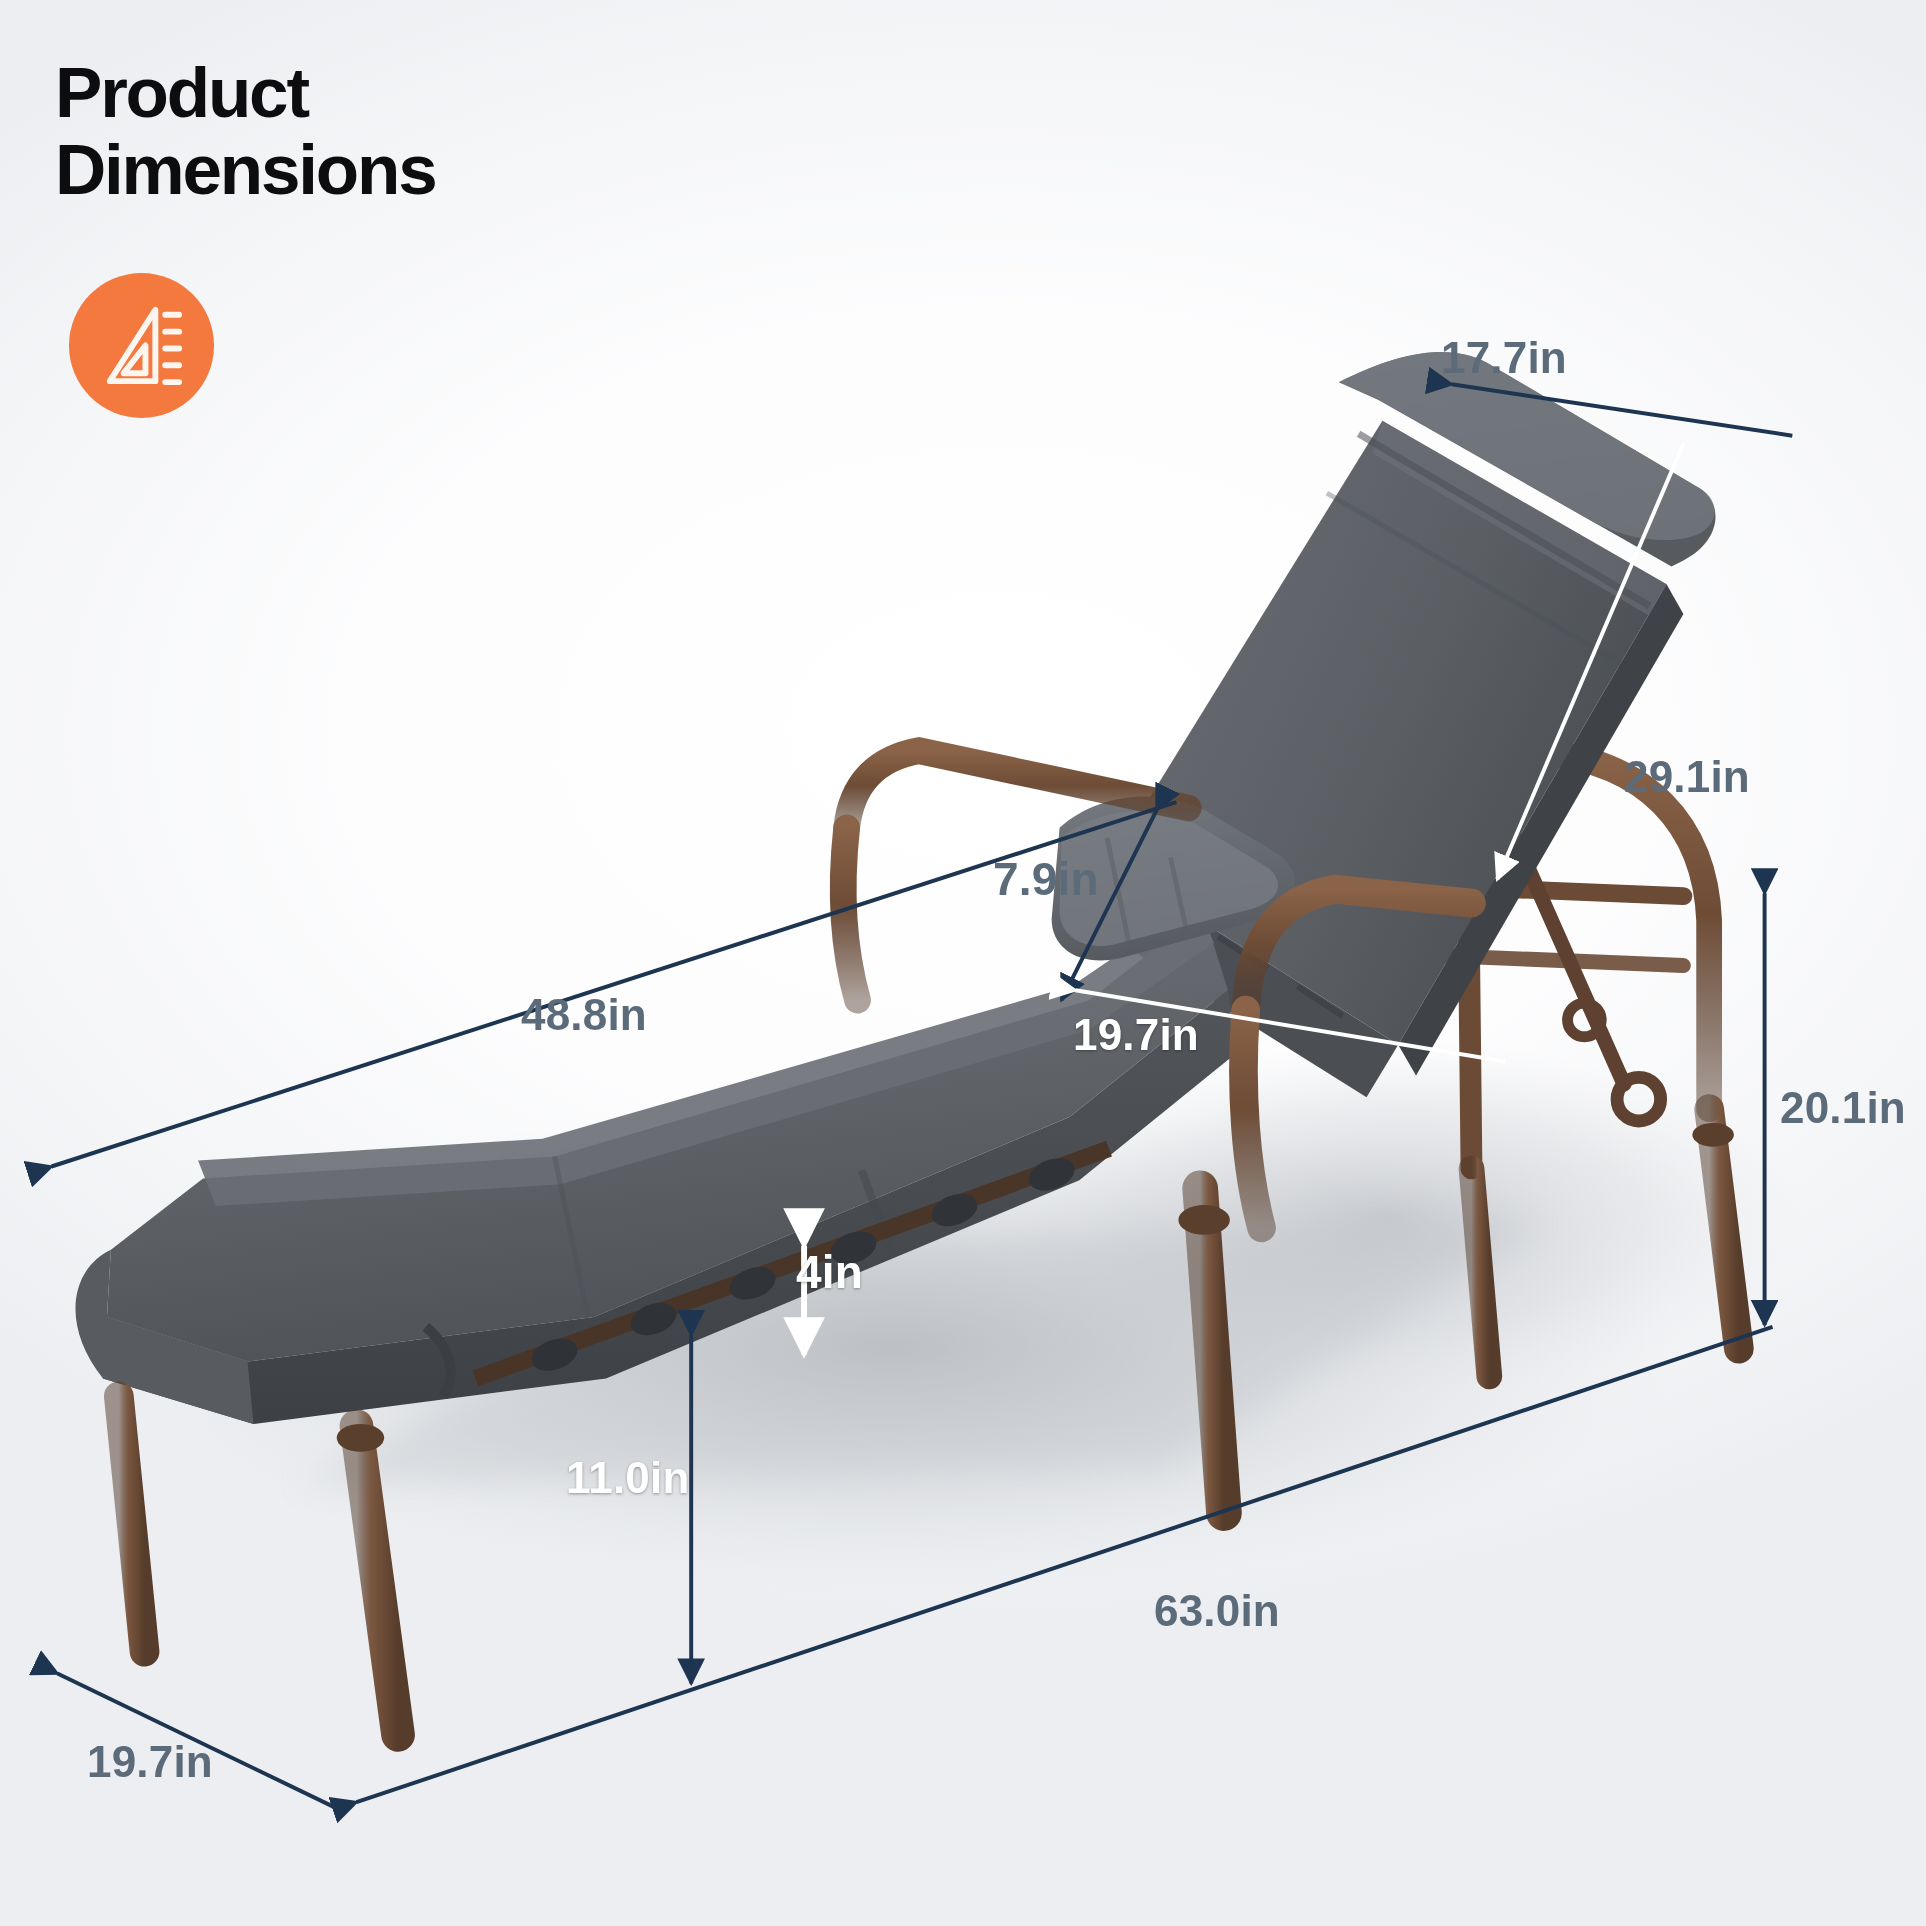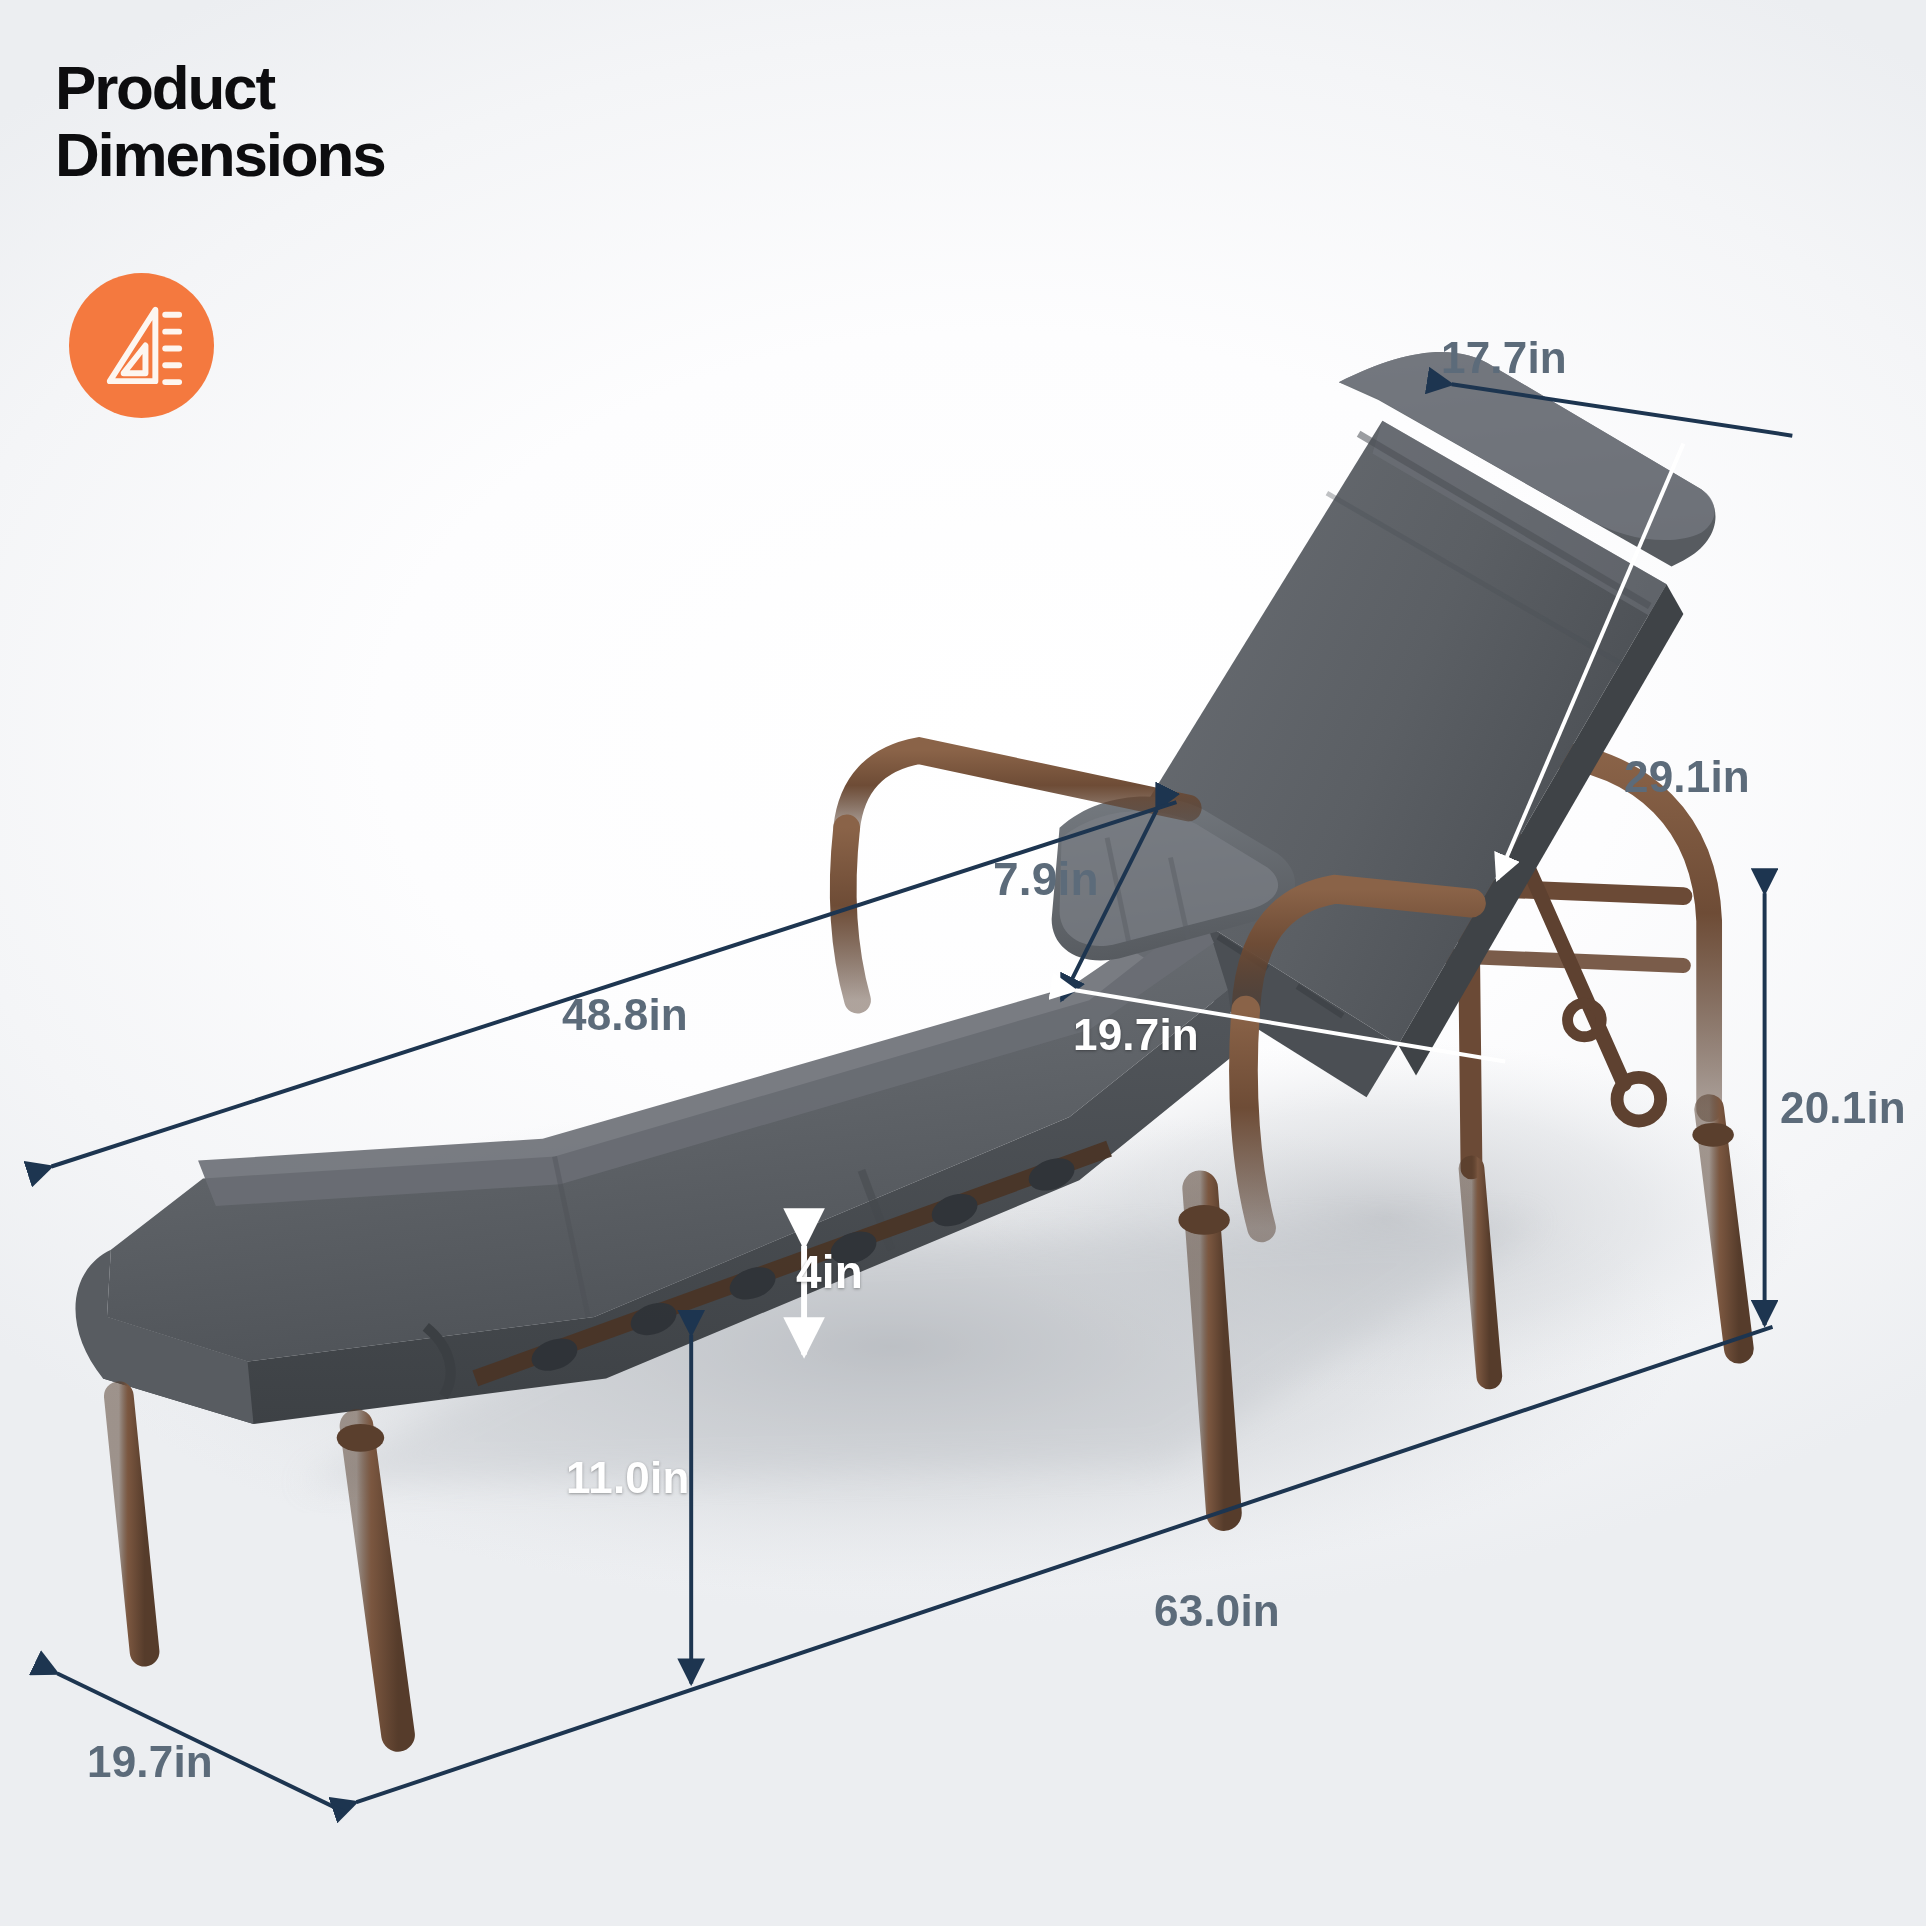--- a/index.html
+++ b/index.html
@@ -16,21 +16,21 @@
     background:
       radial-gradient(ellipse 1386px 891px at 52% 38%, #ffffff 0%, #fdfdfe 45%, #f4f5f7 78%, #eceef1 100%),
       linear-gradient(180deg, #fcfcfd 0%, #f3f4f6 60%, #eaecef 100%);
   }
 
   
   .title {
     position: absolute;
     left: 55px;
     top: 55px;
-    font-size: 62px;
+    font-size: 71px;
     line-height: 1.08;
     font-weight: 700;
     letter-spacing: -2.2px;
     color: #0d0d0f;
     white-space: pre-line;
     margin: 0;
   }
 
   
   .badge {
@@ -58,21 +58,21 @@
     letter-spacing: 0.2px;
     white-space: nowrap;
     color: #5c6b7a;
   }
   .dim.onlight { color: #5c6b7a; }
   .dim.onwhite { color: #ffffff; text-shadow: 0 1px 3px rgba(0,0,0,.35); }
 
   .dim-17 { left: 1441px; top: 333px; }
   .dim-29 { left: 1601px; top: 752px; margin-left: 23px; }
   .dim-79 { left: 993px; top: 852px; font-size: 46px; }
-  .dim-488 { left: 521px; top: 990px; margin-left: 41px; }
+  .dim-488 { left: 521px; top: 990px; }
   .dim-197c { left: 1073px; top: 1010px; }
   .dim-201 { left: 1780px; top: 1083px; }
   .dim-4 { left: 796px; top: 1245px; font-size: 46px; }
   .dim-110 { left: 566px; top: 1453px; }
   .dim-630 { left: 1154px; top: 1586px; }
   .dim-197b { left: 87px; top: 1737px; }
 
   #arrows { position: absolute; left: 0; top: 0; width: 1927px; height: 1927px; pointer-events: none; }
 </style>
 </head>

